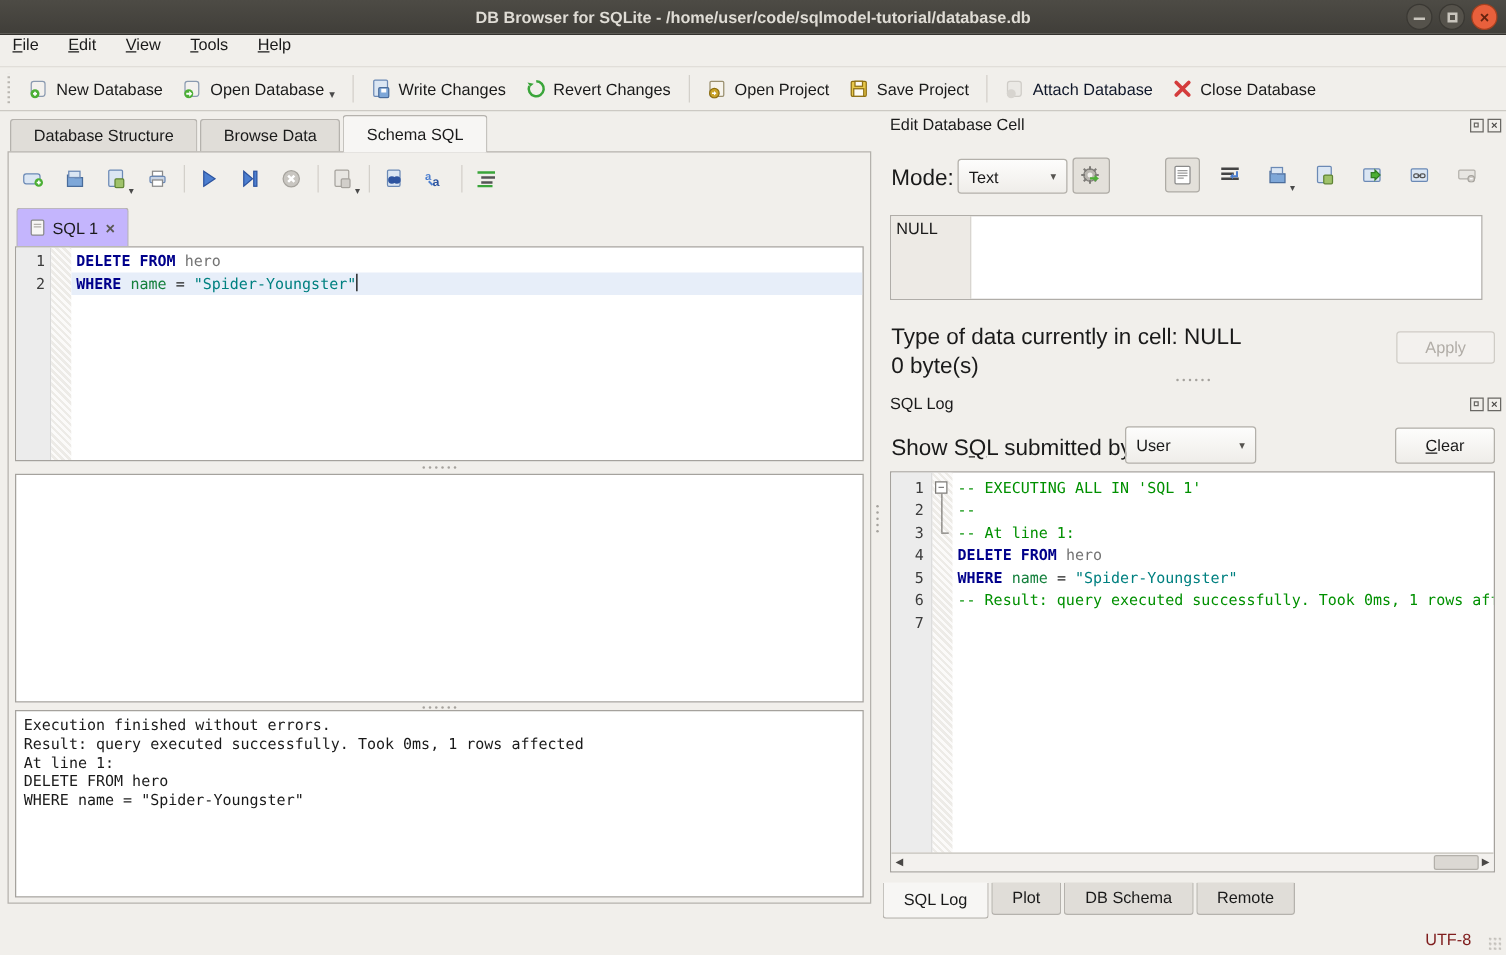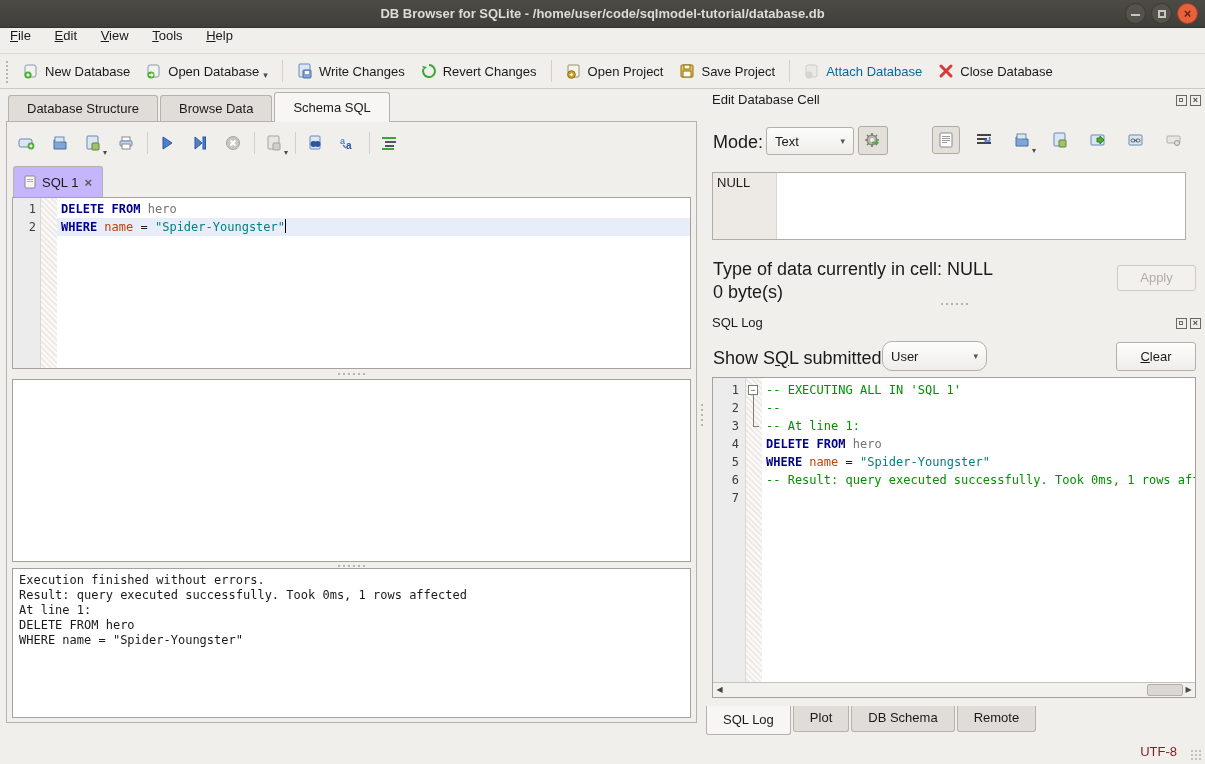--- a/index.html
+++ b/index.html
@@ -27,21 +27,21 @@
   .menu-item{display:inline-block;padding:0 10px;height:26px;}
   .u-first::first-letter{text-decoration:underline;}
 
   
   .toolbar{position:absolute;left:0;top:54px;width:1205px;height:35px;background:#f1efeb;
     border-bottom:1px solid #ccc9c3;display:flex;align-items:center;}
   .tb-handle{width:5px;height:24px;margin:0 6px 0 4px;
     background:repeating-linear-gradient(#b9b6b0 0 2px,transparent 2px 4px);
     background-size:2px 4px;background-repeat:repeat-y;background-position:center;}
   .tb-btn{display:flex;align-items:center;gap:6px;padding:4px 8px;border-radius:3px;white-space:nowrap;}
-  .tb-btn.disabled{color:#0369a1;}
+  .tb-btn.disabled{color:#0f172a;}
   .tb-btn.disabled svg{opacity:.45;}
   .tb-sep{width:1px;height:22px;background:#d3d0ca;margin:0 6px;}
   .tb-caret{font-size:9px;color:#4a4a4a;margin-left:-2px;position:relative;top:4px;}
 
   
   .main-tabs{position:absolute;left:8px;top:92px;height:30px;display:flex;align-items:flex-end;}
   .mtab{height:27px;line-height:25px;padding:0 18px;background:#e0ddd8;border:1px solid #b5b2ad;
     border-bottom:none;border-radius:3px 3px 0 0;margin-right:2px;}
   .mtab.active{height:30px;line-height:29px;background:#f7f6f4;position:relative;z-index:3;}
 
@@ -69,21 +69,21 @@
   .foldstrip{width:16px;flex:none;
     background:repeating-linear-gradient(45deg,#fbfaf9 0 2px,#edebe7 2px 4px);}
   .codearea{flex:1;padding-top:2px;font-family:"DejaVu Sans Mono",monospace;font-size:12px;
     overflow:hidden;}
   .code-line{height:18px;line-height:18px;padding-left:4px;white-space:pre;}
   .code-line.hl{background:#e7eef9;}
   .caret{display:inline-block;width:1px;height:14px;background:#000;vertical-align:-2px;}
   .tk-kw{color:#00008b;font-weight:bold;}
   .tk-id{color:#737373;font-weight:normal;}
   .tk-str{color:#008080;}
-  .tk-fld{color:#c2410c;}
+  .tk-fld{color:#15803d;}
   .tk-op{color:#202020;}
   .tk-pl{color:#000;}
   .tk-cmt{color:#009000;}
 
   .hsplit{position:absolute;left:5px;width:679px;height:6px;display:flex;align-items:center;
     justify-content:center;gap:3px;}
   .hsplit i{width:2px;height:2px;background:#a5a29d;border-radius:50%;}
 
   .results-pane{position:absolute;left:5px;top:257px;width:679px;height:183px;background:#fff;
     border:1px solid #a5a29d;}
@@ -540,21 +540,21 @@
         <div class="inner"></div>
       </div>
     <div class="dock-btn">
         <div class="dx">×</div>
       </div>
   </div>
 
   <div class="label13" style="left:713px;top:348px;">
     <span>Show S</span><span style="text-decoration:underline;">Q</span><span>L submitted by</span>
   </div>
-  <div class="combo" style="left:882px;top:341px;width:105px;height:30px;border-radius:10px;">
+  <div class="combo" style="left:900px;top:341px;width:105px;height:30px;">
     <span>User</span>
     <span class="arrow">▾</span>
   </div>
   <div class="pushbtn u-first" style="left:1116px;top:342px;width:80px;height:29px;line-height:27px;">Clear</div>
 
   <div class="log-area">
     <div class="log-body">
       <div class="log-gutter" id="log-gutter">
           <div class="gut-num">1</div>
           <div class="gut-num">2</div>

